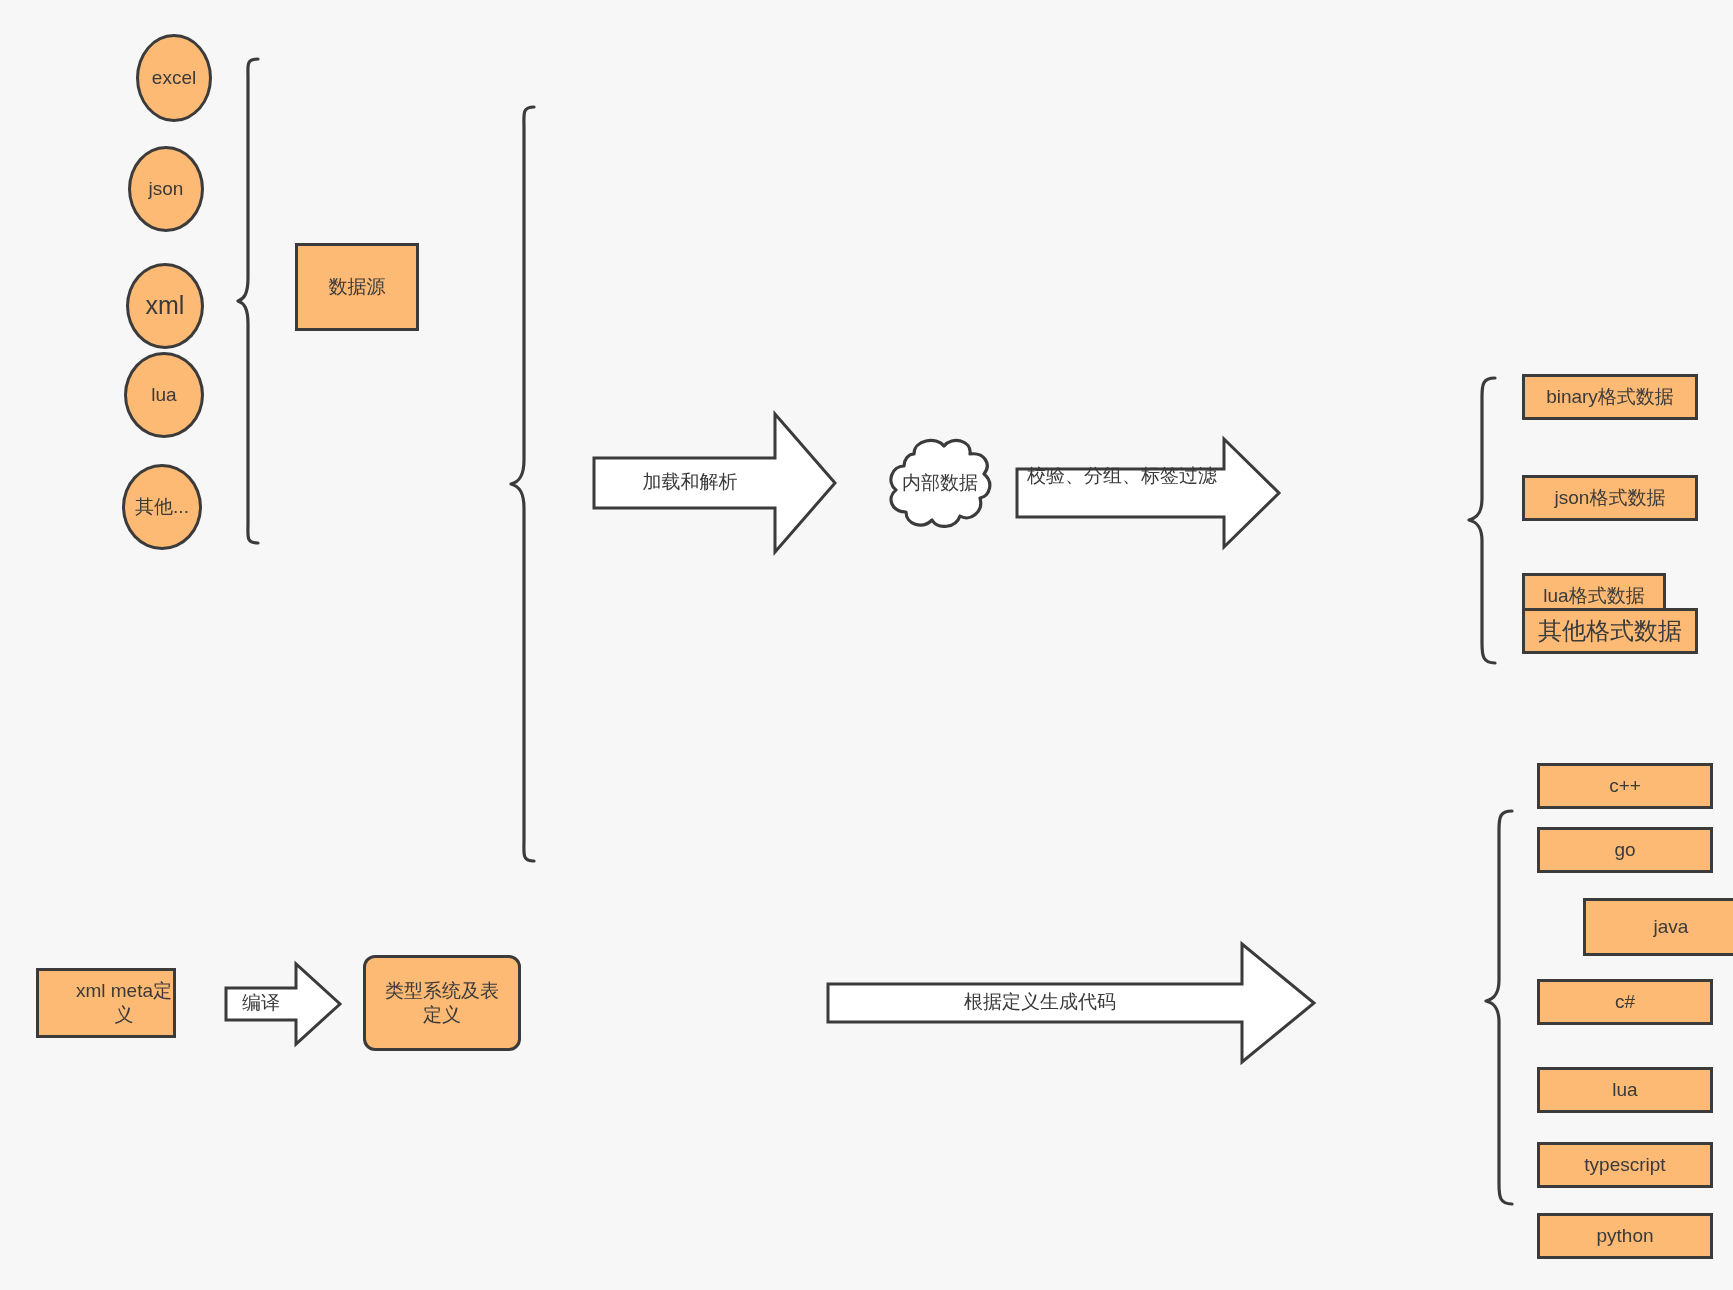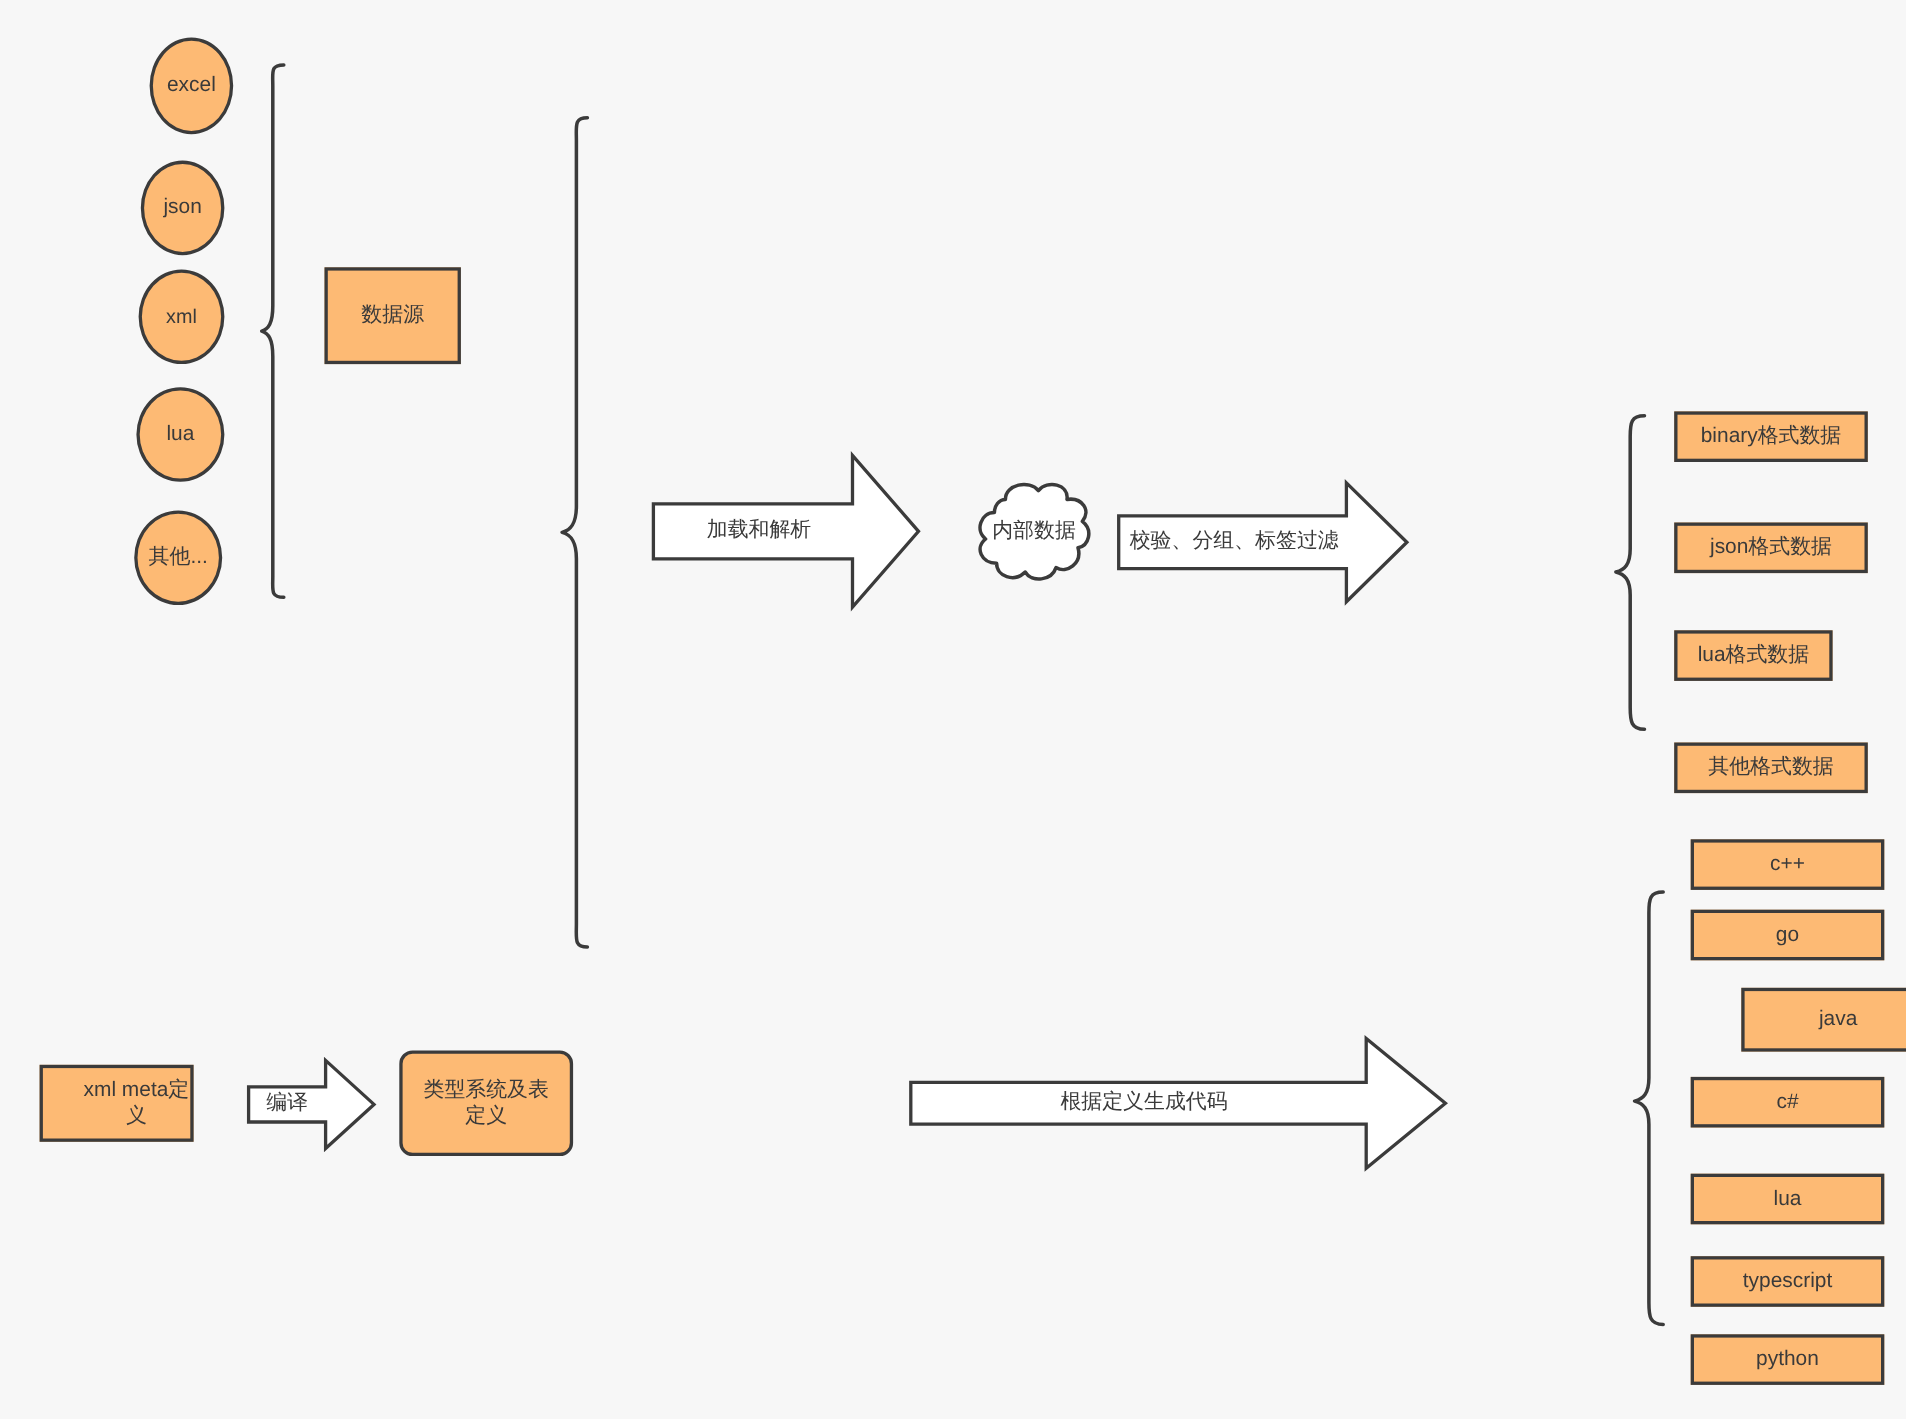--- a/index.html
+++ b/index.html
@@ -82,21 +82,21 @@
 <div id="canvas">
 
   <div class="node ellipse" style="left:136px; top:34px; width:76px; height:88px; font-size:19px;">
     <span>excel</span>
   </div>
 
   <div class="node ellipse" style="left:128px; top:146px; width:76px; height:86px; font-size:19px;align-items:center;">
     <span>json</span>
   </div>
 
-  <div class="node ellipse" style="left:126px; top:245px; width:78px; height:86px; font-size:18px;">
+  <div class="node ellipse" style="left:126px; top:263px; width:78px; height:86px; font-size:25px;">
     <span>xml</span>
   </div>
 
   <div class="node ellipse" style="left:124px; top:352px; width:80px; height:86px; font-size:19px;">
     <span>lua</span>
   </div>
 
   <div class="node ellipse" style="left:122px; top:464px; width:80px; height:86px; font-size:19px;">
     <span>其他...</span>
   </div>
@@ -133,38 +133,38 @@
       C 2,50 8,34 20,34
       C 20,28 24,22 30,22 Z"></path>
   </svg>
   <div class="label-only" style="left:888px; top:463px; width:104px; height:40px; font-size:19px;">
     <span>内部数据</span>
   </div>
 
   <svg class="shape" style="left:1015px; top:437px; width:266px; height:112px;" viewBox="0 0 266 112">
     <path class="stroke" d="M 2,32 L 209,32 L 209,2 L 264,56 L 209,110 L 209,80 L 2,80 Z"></path>
   </svg>
-  <div class="label-only" style="left:1022px; top:472px; width:200px; height:40px; font-size:19px;">
+  <div class="label-only" style="left:1022px; top:456px; width:200px; height:40px; font-size:19px;">
     <span>校验、分组、标签过滤</span>
   </div>
 
   <svg class="shape" style="left:1455px; top:375px; width:44px; height:292px;" viewBox="0 0 44 292">
     <path class="brace" d="M 40,3 C 28,3 27,9 27,22 L 27,124 C 27,138 22,143 14,145 C 22,147 27,152 27,166 L 27,268 C 27,281 28,288 40,288"></path>
   </svg>
 
   <div class="node rect" style="left:1522px; top:374px; width:176px; height:46px; font-size:19px;">
     <span>binary格式数据</span>
   </div>
   <div class="node rect" style="left:1522px; top:475px; width:176px; height:46px; font-size:19px;">
     <span>json格式数据</span>
   </div>
   <div class="node rect" style="left:1522px; top:573px; width:144px; height:46px; font-size:19px;">
     <span>lua格式数据</span>
   </div>
-  <div class="node rect" style="left:1522px; top:675px; width:176px; height:46px; font-size:19px;">
+  <div class="node rect" style="left:1522px; top:608px; width:176px; height:46px; font-size:24px;">
     <span>其他格式数据</span>
   </div>
 
   <div class="node rect" style="left:36px; top:968px; width:140px; height:70px; font-size:19px;padding-left:36px;">
     <span>xml meta定
 义</span>
   </div>
 
   <svg class="shape" style="left:224px; top:962px; width:118px; height:84px;" viewBox="0 0 118 84">
     <path class="stroke" d="M 2,26 L 72,26 L 72,2 L 116,42 L 72,82 L 72,58 L 2,58 Z"></path>

